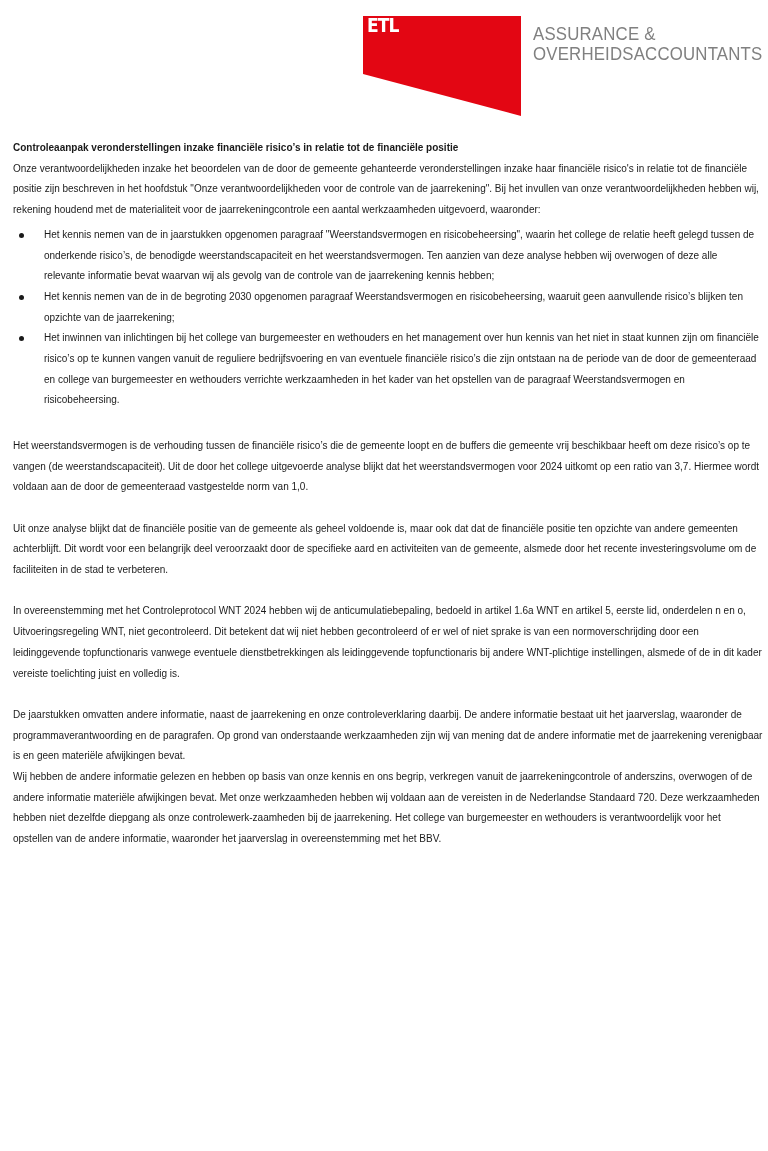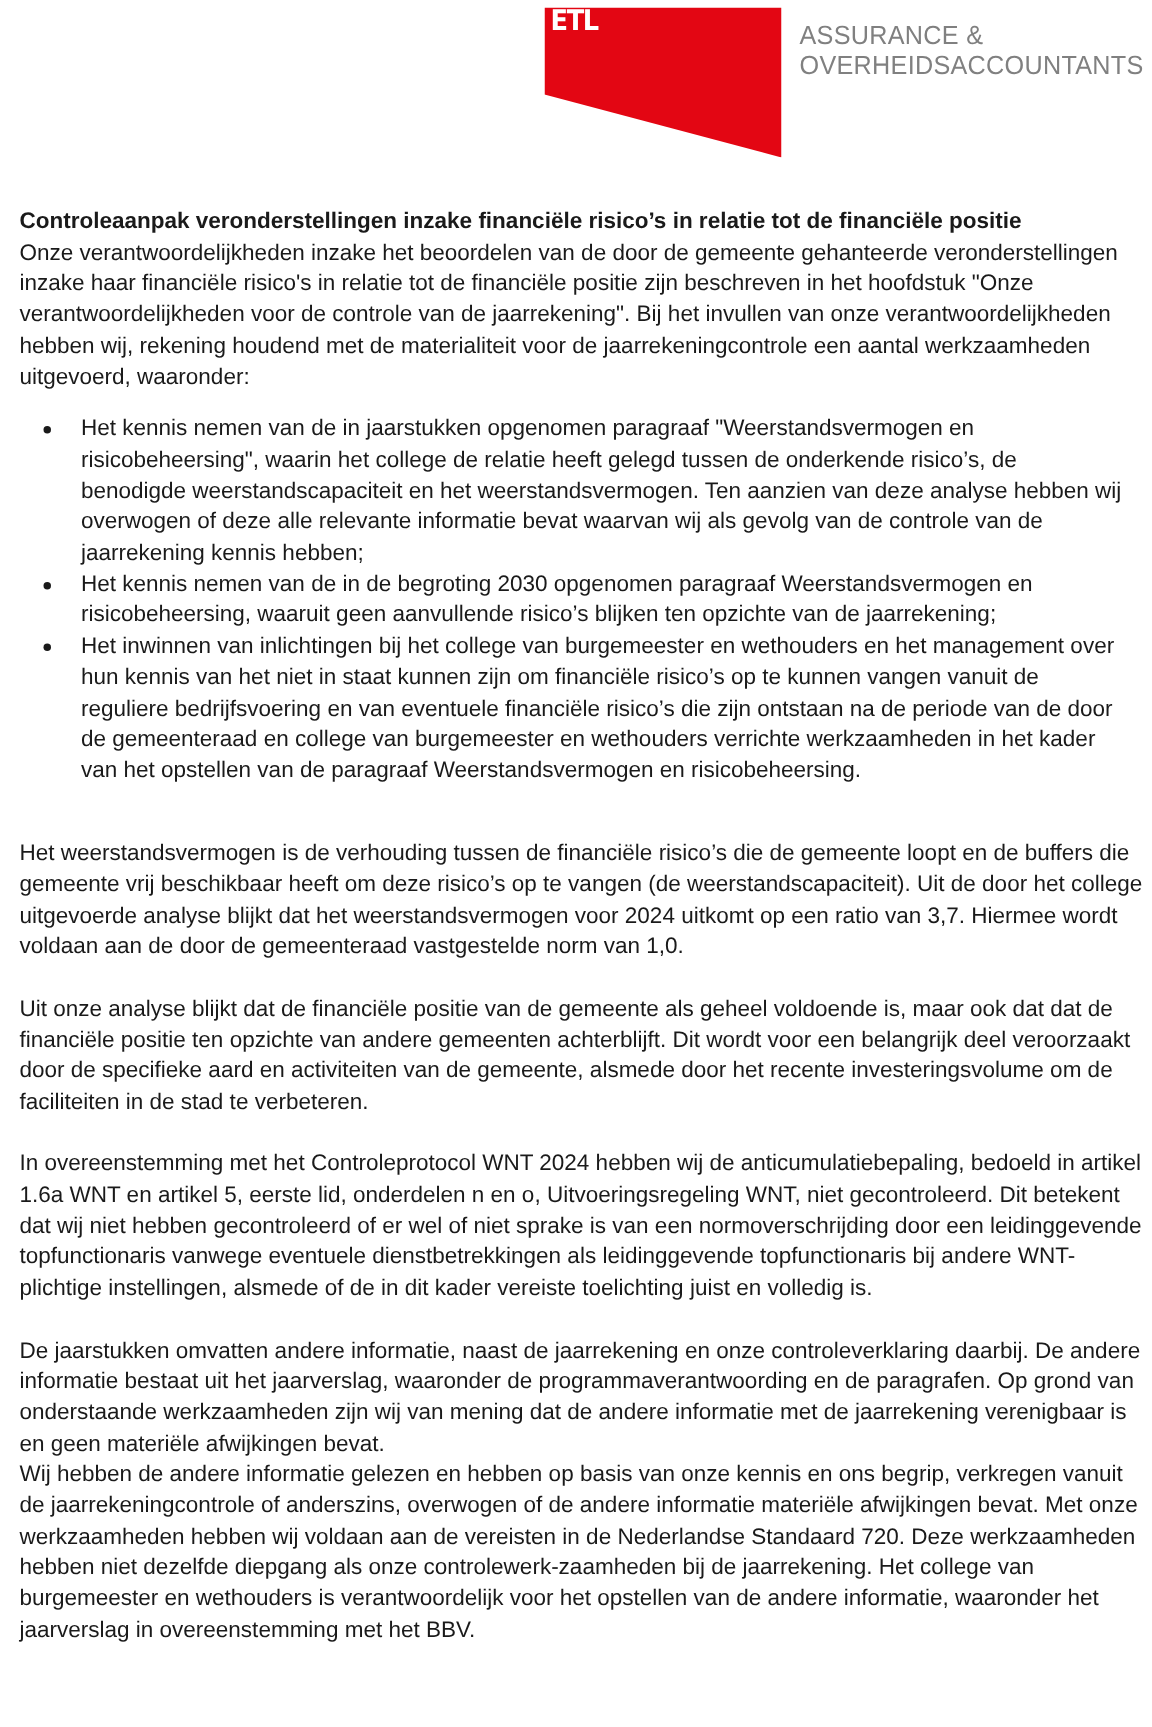--- a/index.html
+++ b/index.html
@@ -11,21 +11,21 @@
       width: 768px;
       height: 1151px;
       position: relative;
       overflow: hidden;
       font-family: "Liberation Sans", "DejaVu Sans", sans-serif;
       color: #1a1a1a;
     }
     .header {
       position: absolute;
       left: 0;
-      top: 5px;
+      top: 16px;
       width: 768px;
       height: 105px;
     }
     .logo-shape {
       position: absolute;
       left: 363px;
       top: 0;
       width: 158px;
       height: 100px;
     }
@@ -53,35 +53,35 @@
       transform: scaleX(0.96);
       transform-origin: left top;
     }
     .brand-text div { white-space: nowrap; }
 
     .content {
       position: absolute;
       left: 13px;
       top: 138px;
       width: 750px;
-      font-size: 15px;
+      font-size: 10px;
       line-height: 20.7px;
     }
     .content p {
       margin: 0;
     }
     .section-title {
       font-weight: bold;
     }
     .spacer {
       height: 20.7px;
     }
     ul.bullets {
       list-style: none;
-      margin: 14px;
+      margin: 4px;
       padding: 0;
     }
     ul.bullets li {
       position: relative;
       padding-left: 27px;
     }
     ul.bullets li::before {
       content: "";
       position: absolute;
       left: 2px;

